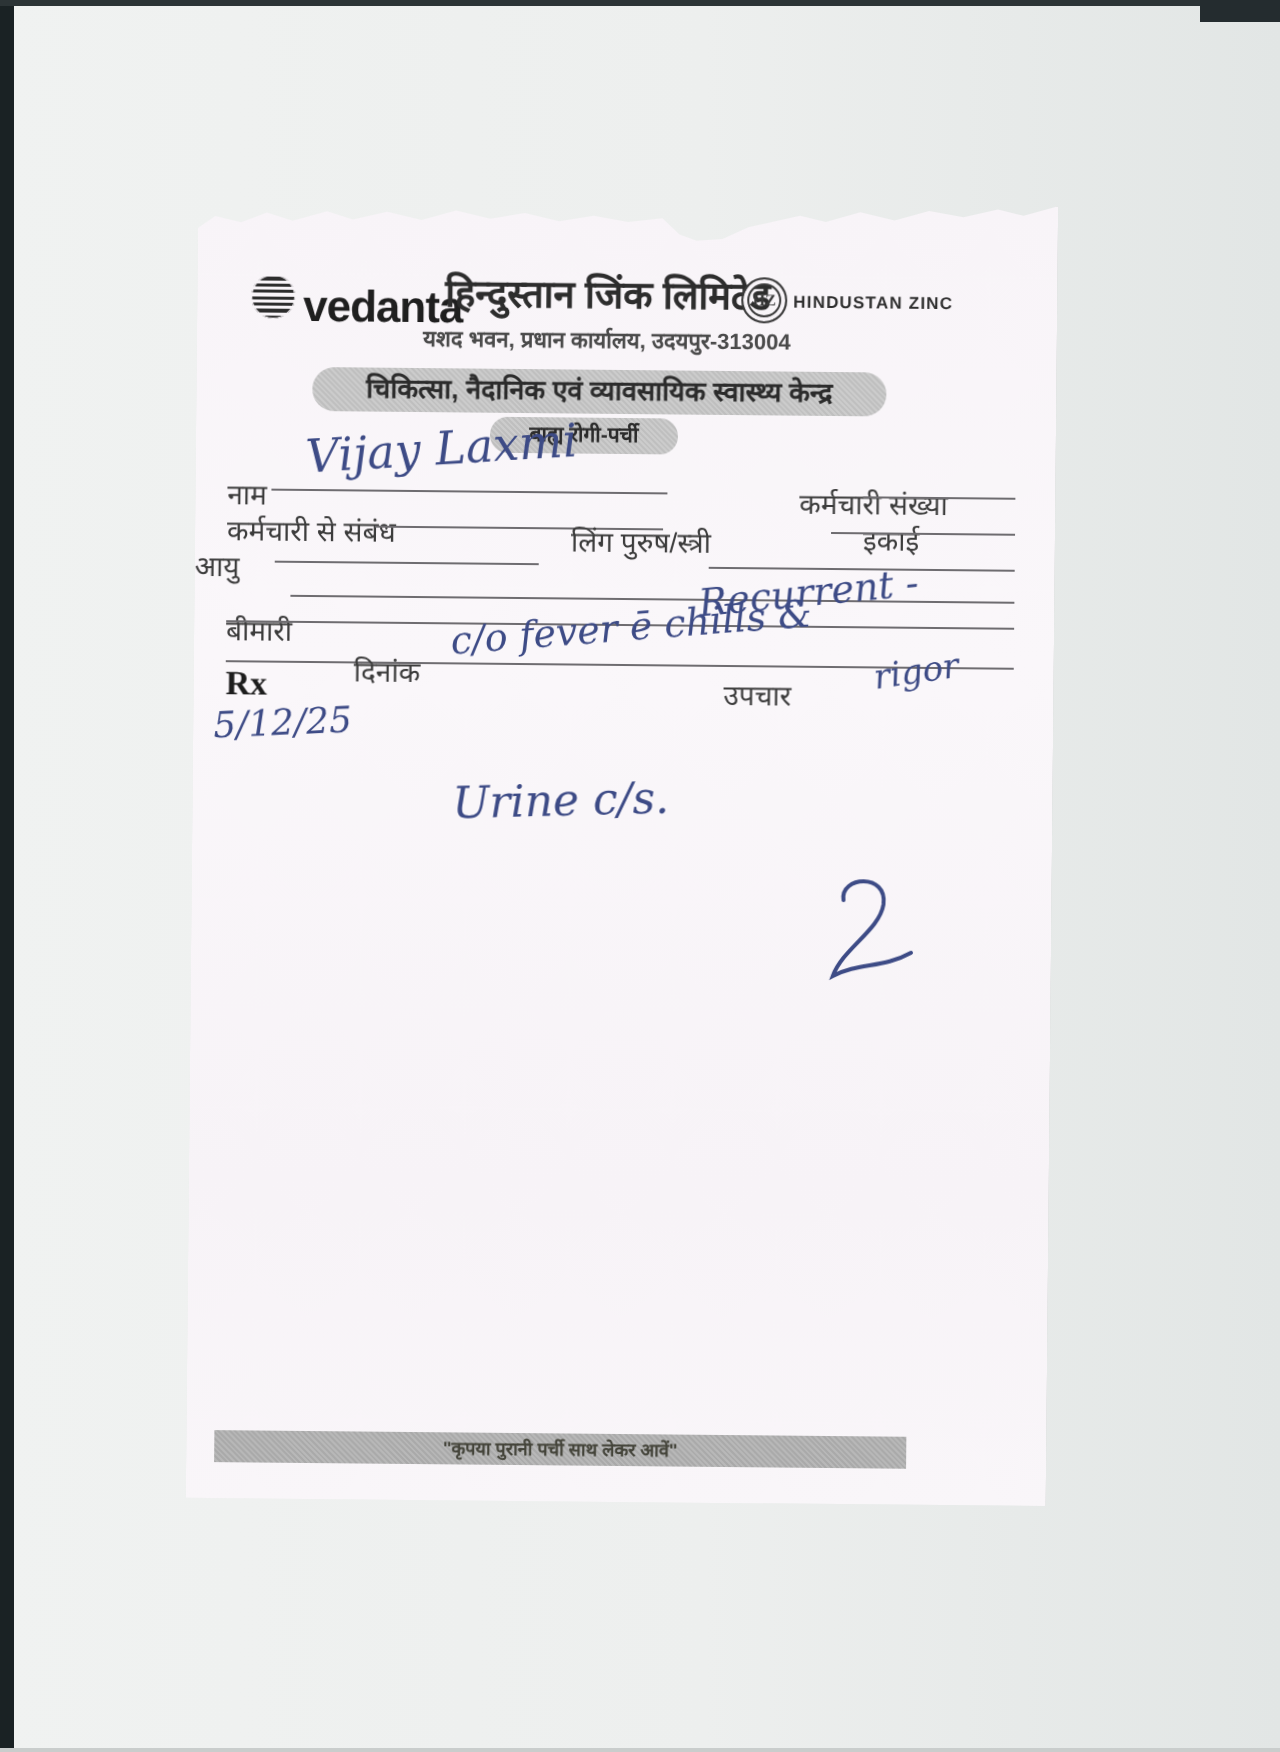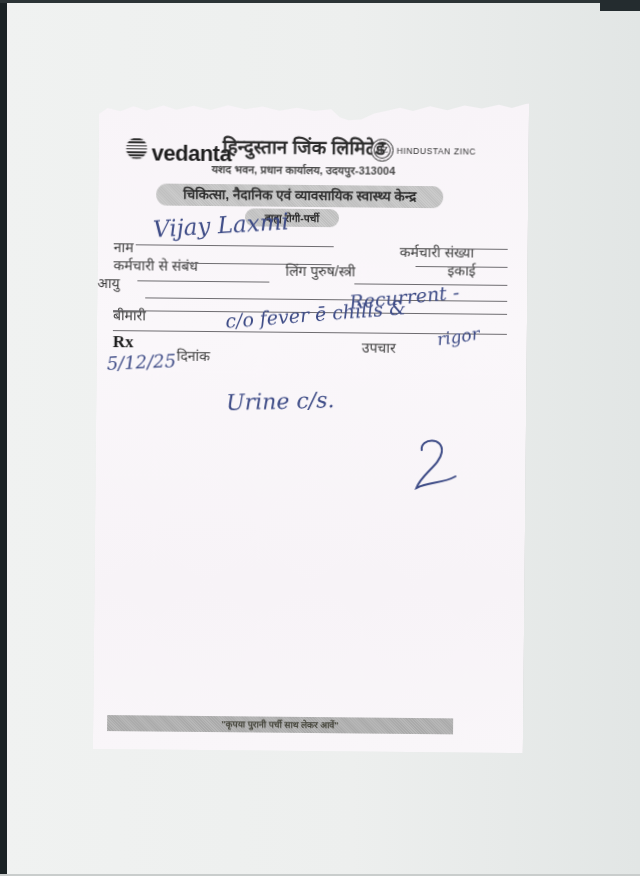--- a/index.html
+++ b/index.html
@@ -31,21 +31,21 @@
   
   .vedanta-logo{width:22px;height:22px;border-radius:50%;
     background:repeating-linear-gradient(0deg,#2d2d2d 0 1.6px,#f8f4f8 1.6px 3.2px);
     box-shadow:inset 0 0 0 .5px #f8f4f8;}
   .vedanta-word{font-size:22px;font-weight:bold;color:#1f1f1f;letter-spacing:-.5px;}
   .company-title{font-size:19px;font-weight:bold;color:#2d2d2d;white-space:nowrap;}
   .hz-logo{width:21px;height:21px;border-radius:50%;border:1.6px solid #3a3a3a;
     box-shadow:inset 0 0 0 2px #f8f4f8,inset 0 0 0 3px #3a3a3a;
     display:flex;align-items:center;justify-content:center;
     font-size:8px;font-weight:bold;color:#3a3a3a;font-family:"Liberation Serif",serif;}
-  .hz-word{font-size:8.5px;font-weight:normal;color:#2f2f2f;letter-spacing:.6px;}
+  .hz-word{font-size:8.5px;font-weight:bold;color:#2f2f2f;letter-spacing:.6px;}
   .address-line{font-size:11px;font-weight:bold;color:#4a4a4a;text-align:center;white-space:nowrap;}
 
   .pill{background:#c9c9c9;
     background-image:repeating-linear-gradient(45deg,rgba(0,0,0,.05) 0 1px,rgba(255,255,255,.05) 1px 2px);
     text-align:center;color:#2c2c2c;font-weight:bold;}
   .pill-dept{border-radius:11px;font-size:13.5px;line-height:22px;}
   .pill-slip{border-radius:9px;font-size:10.5px;line-height:18px;}
 
   
   .flabel{font-size:14px;color:#3c3c3c;font-weight:normal;white-space:nowrap;}
@@ -82,33 +82,33 @@
       <div class="abs pill pill-dept" style="left:58px;top:84px;width:287px;height:22px;">चिकित्सा, नैदानिक एवं व्यावसायिक स्वास्थ्य केन्द्र</div>
       <div class="abs pill pill-slip" style="left:147px;top:108px;width:94px;height:18px;">बाह्य रोगी-पर्ची</div>
 
       <div class="abs flabel" style="left:16px;top:138px;">नाम</div>
       <div class="abs fline" style="left:38px;top:145px;width:198px;"></div>
       <div class="abs flabel" style="left:262px;top:140px;padding-left:40px;">कर्मचारी संख्या</div>
       <div class="abs fline" style="left:334px;top:146px;width:76px;"></div>
 
       <div class="abs flabel" style="left:16px;top:156px;">कर्मचारी से संबंध</div>
       <div class="abs fline" style="left:90px;top:163px;width:144px;"></div>
-      <div class="abs flabel" style="left:304px;top:158px;padding-left:46px;">इकाई</div>
+      <div class="abs flabel" style="left:288px;top:158px;padding-left:46px;">इकाई</div>
       <div class="abs fline" style="left:318px;top:164px;width:92px;"></div>
 
       <div class="abs flabel" style="left:0;top:174px;">आयु</div>
       <div class="abs fline" style="left:40px;top:181px;width:132px;"></div>
       <div class="abs flabel" style="left:188px;top:160px;">लिंग पुरुष/स्त्री</div>
       <div class="abs fline" style="left:257px;top:182px;width:153px;"></div>
 
       <div class="abs flabel" style="left:16px;top:206px;">बीमारी</div>
       <div class="abs fline" style="left:48px;top:198px;width:362px;"></div>
       <div class="abs fline" style="left:16px;top:211px;width:394px;"></div>
       <div class="abs fline" style="left:16px;top:231px;width:394px;"></div>
-      <div class="abs flabel" style="left:80px;top:246px;text-align:right;">दिनांक</div>
+      <div class="abs flabel" style="left:80px;top:226px;text-align:right;">दिनांक</div>
       <div class="abs flabel" style="left:265px;top:236px;">उपचार</div>
 
       <div class="abs hand" style="left:55px;top:112px;font-size:23px;transform:rotate(-4deg);">Vijay Laxmi</div>
       <div class="abs hand" style="left:252px;top:184px;font-size:19px;transform:rotate(-6deg);">Recurrent -</div>
       <div class="abs hand" style="left:128px;top:202px;font-size:19px;transform:rotate(-5deg);">c/o fever ē chills &amp;</div>
       <div class="abs hand" style="left:340px;top:224px;font-size:17px;transform:rotate(-9deg);">rigor</div>
 
       <div class="abs rx" style="left:16px;top:233px;">Rx</div>
       <div class="abs hand" style="left:10px;top:252px;font-size:18px;transform:rotate(-3deg);">5/12/25</div>
       <div class="abs hand" style="left:130px;top:288px;font-size:22px;transform:rotate(-2deg);">Urine c/s.</div>

